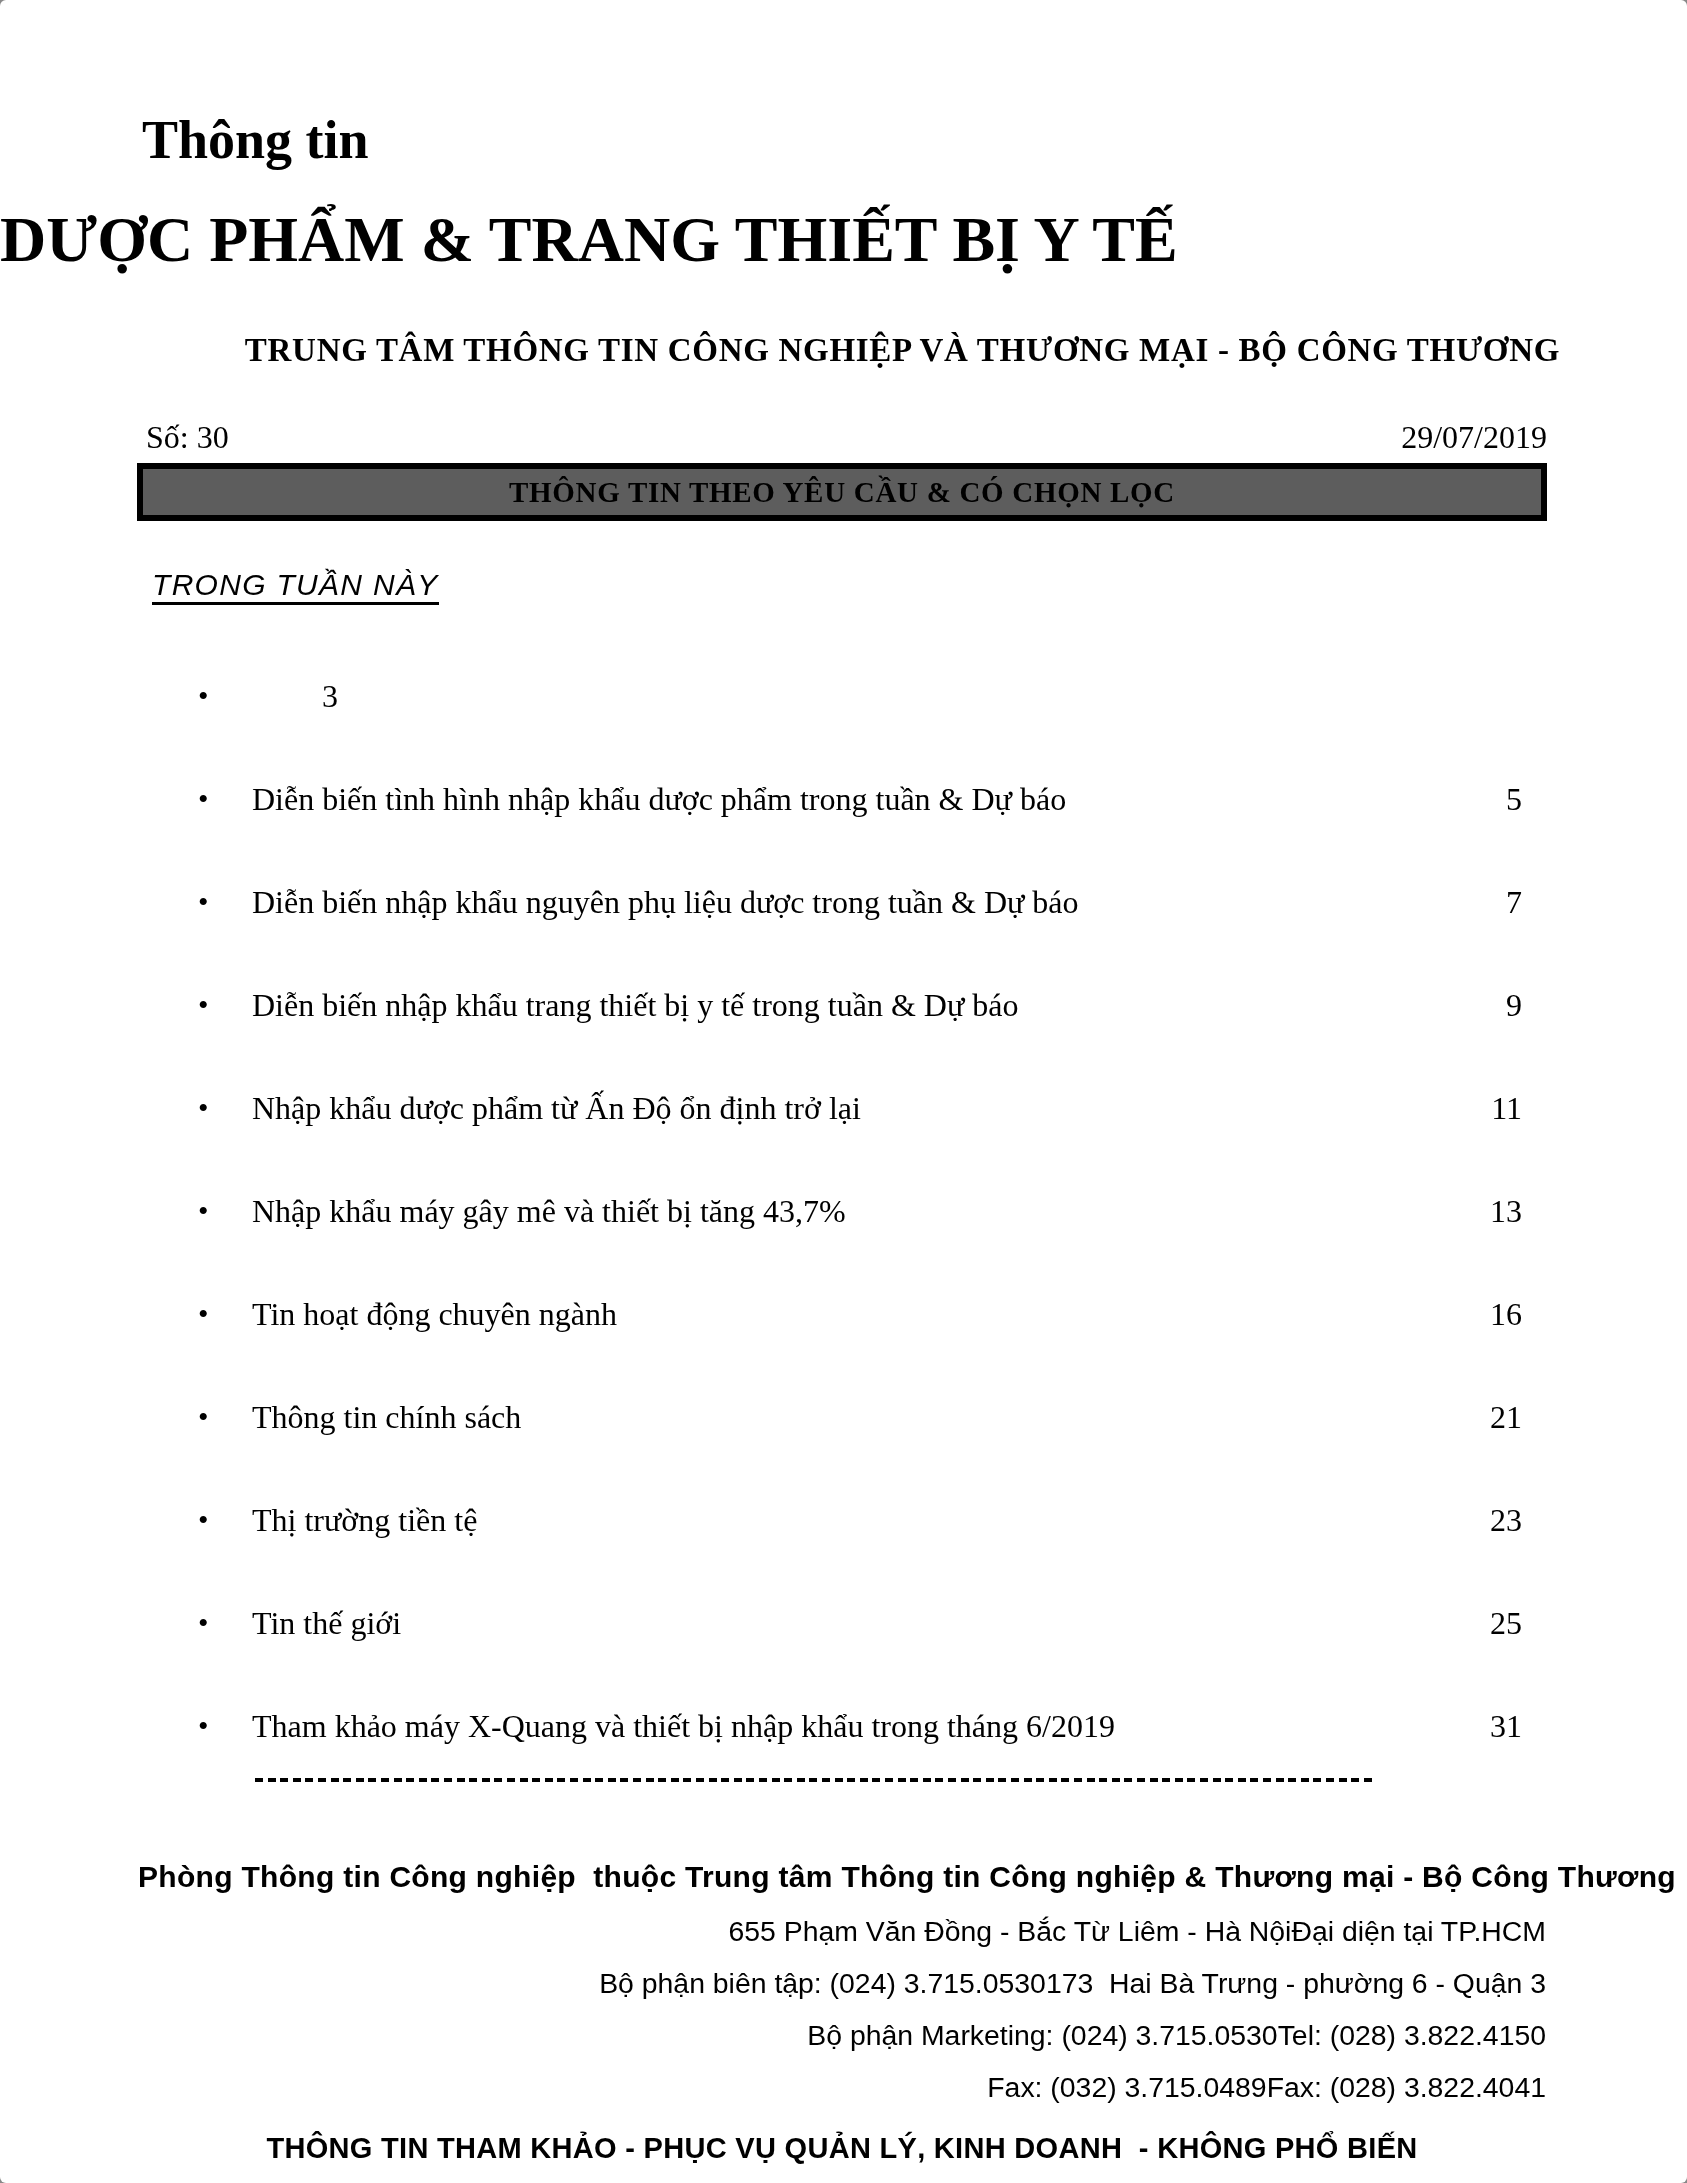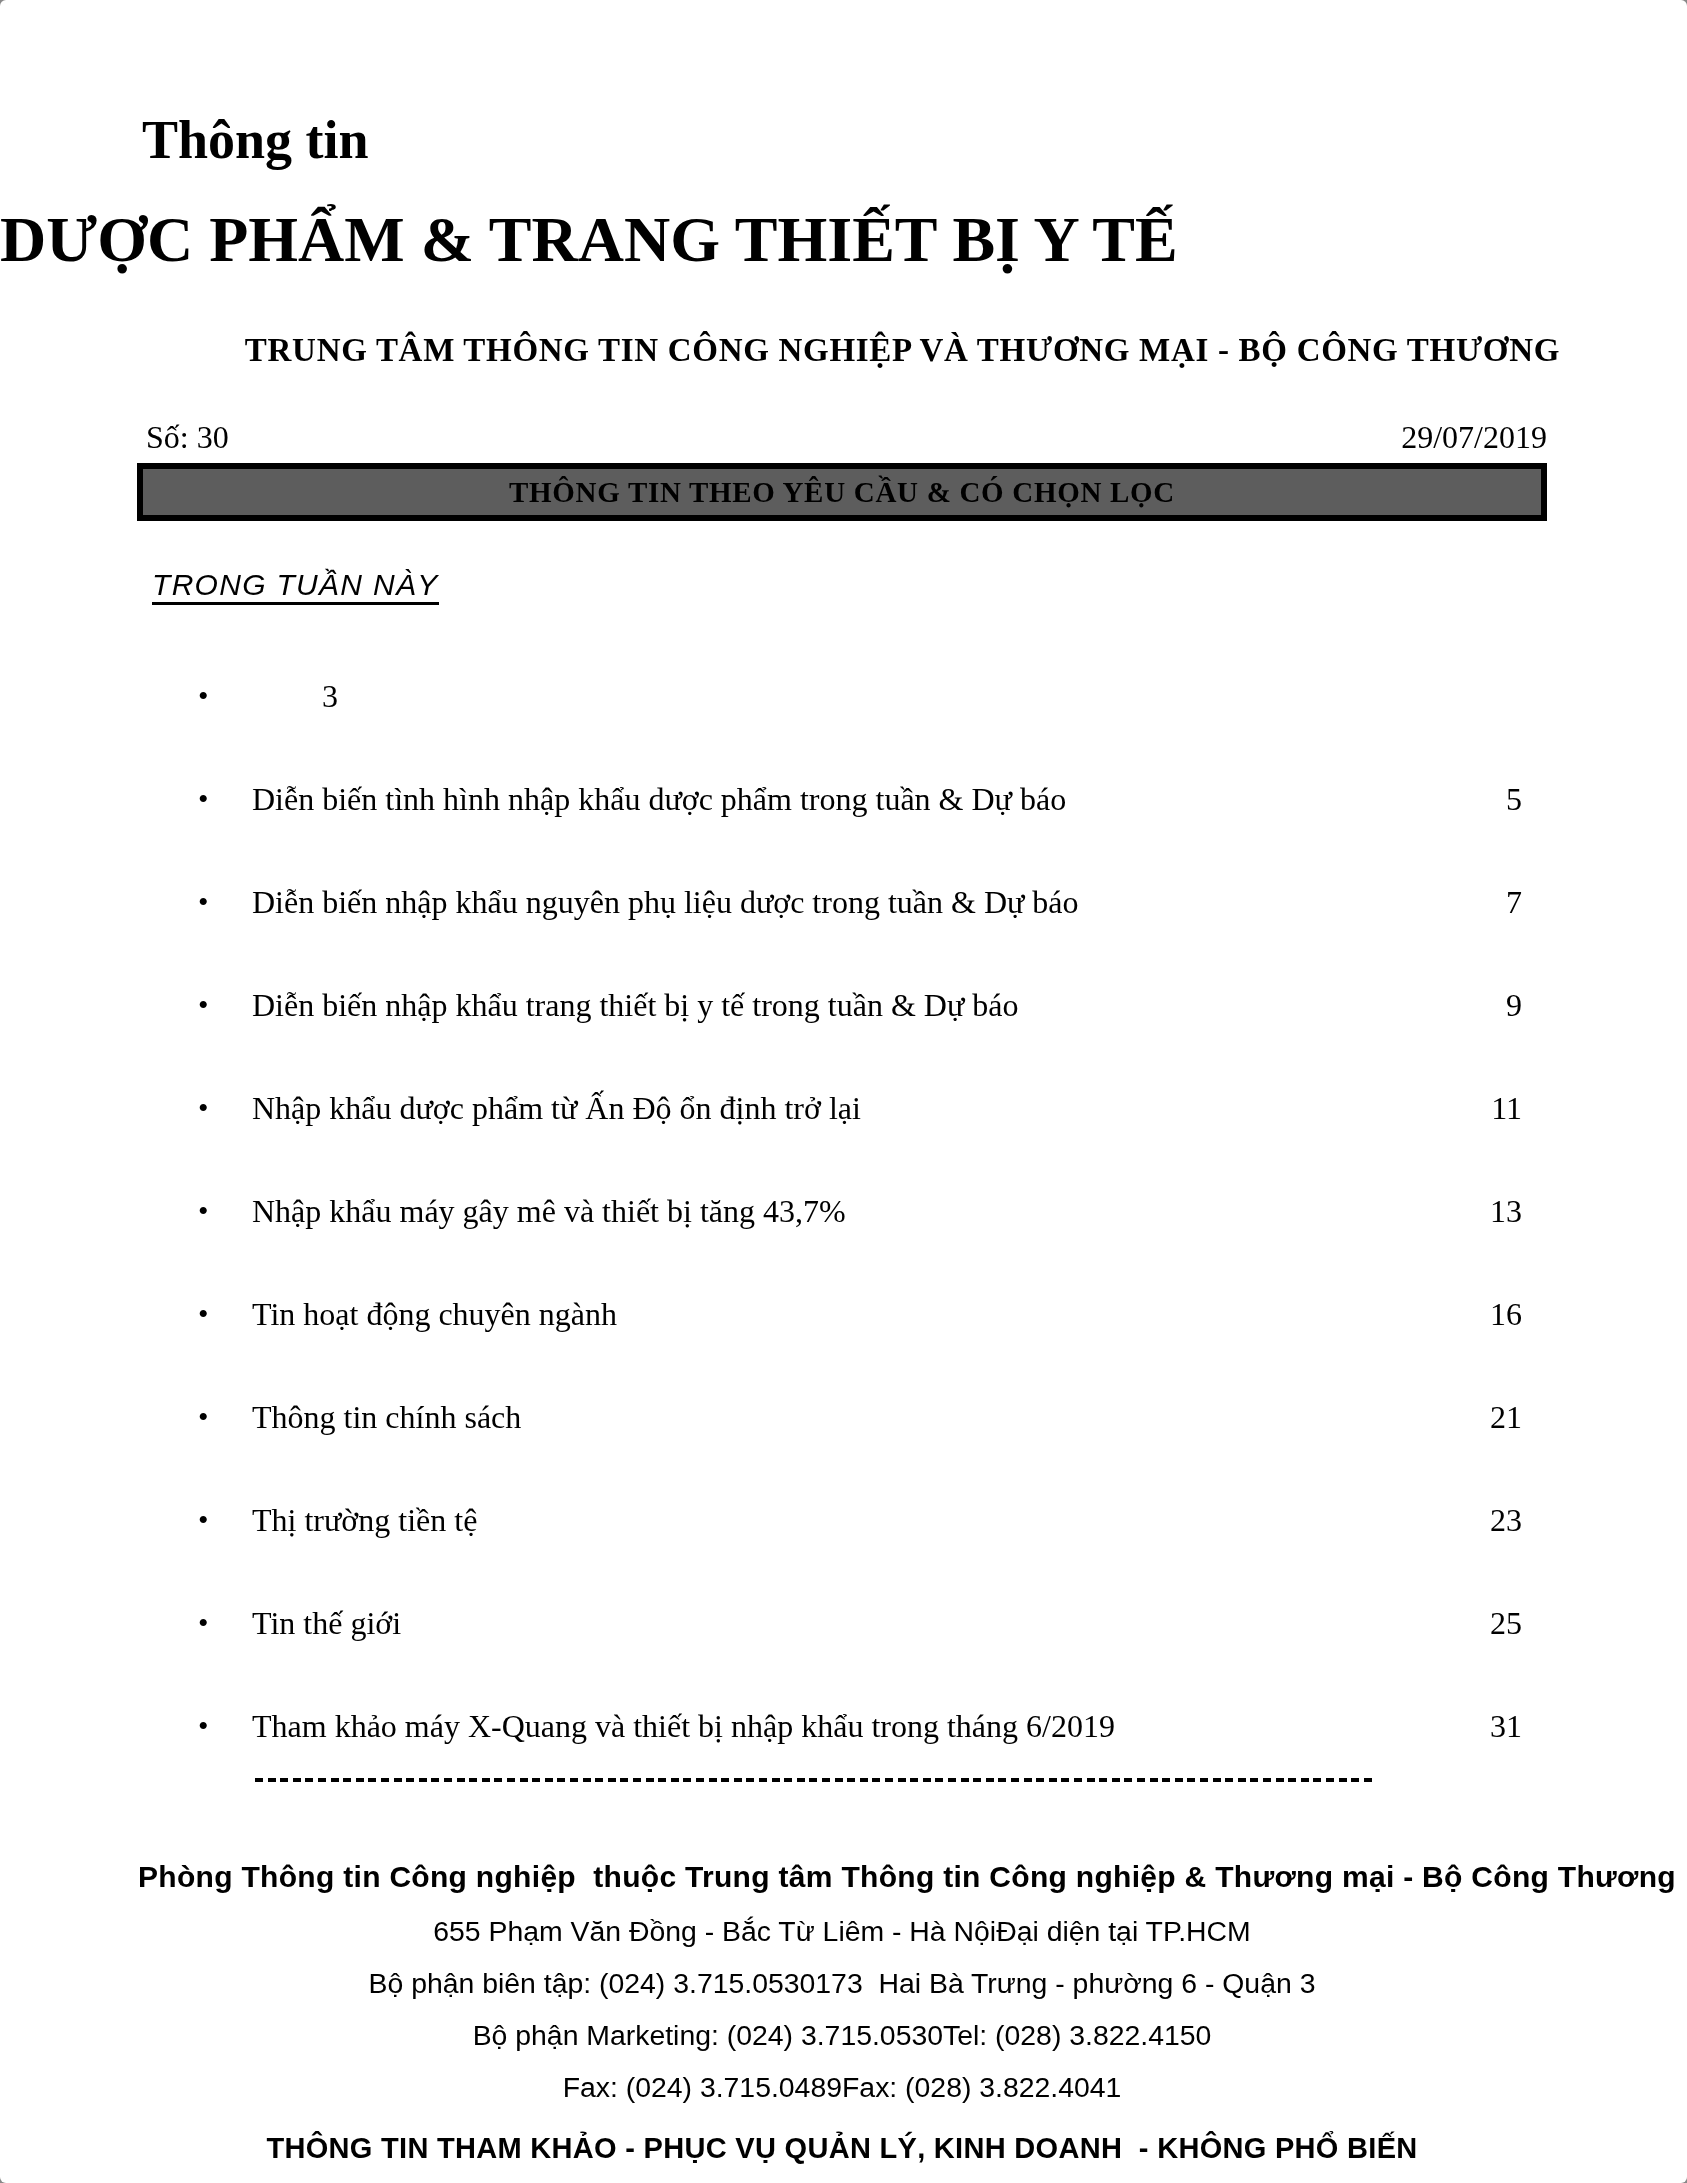--- a/index.html
+++ b/index.html
@@ -78,21 +78,21 @@
     background: repeating-linear-gradient(90deg,
       var(--text, #000000) 0 8px, transparent 8px 12.6px);
   }
 
   .footer { position: absolute; top: 1834px; left: 138px; right: 141px; margin-top: 24px; }
   .footer-org {
     font-size: 30px; font-weight: bold; line-height: 1.25;
     white-space: pre; letter-spacing: 0.3px;
   }
   .footer-row {
-    display: flex; justify-content: center;
+    display: flex; justify-content: flex-end;
     font-size: 28.4px; line-height: 1.2;
     margin-top: 18px;
   }
   .footer-row span { white-space: pre; }
   .footer-disclaimer {
     margin-top: 28px; text-align: center;
     font-size: 29px; font-weight: bold; letter-spacing: 0.3px;
     white-space: pre;
   }
 </style>
@@ -185,20 +185,20 @@
     </div>
     <div class="footer-row">
       <span>Bộ phận biên tập: (024) 3.715.0530</span>
       <span>173  Hai Bà Trưng - phường 6 - Quận 3</span>
     </div>
     <div class="footer-row">
       <span>Bộ phận Marketing: (024) 3.715.0530</span>
       <span>Tel: (028) 3.822.4150</span>
     </div>
     <div class="footer-row">
-      <span>Fax: (024) 3.715.0489</span>
+      <span>Fax: (032) 3.715.0489</span>
       <span>Fax: (028) 3.822.4041</span>
     </div>
     <div class="footer-disclaimer">THÔNG TIN THAM KHẢO - PHỤC VỤ QUẢN LÝ, KINH DOANH  - KHÔNG PHỔ BIẾN</div>
   </div>
 
 </div>
 
 
 </body></html>

